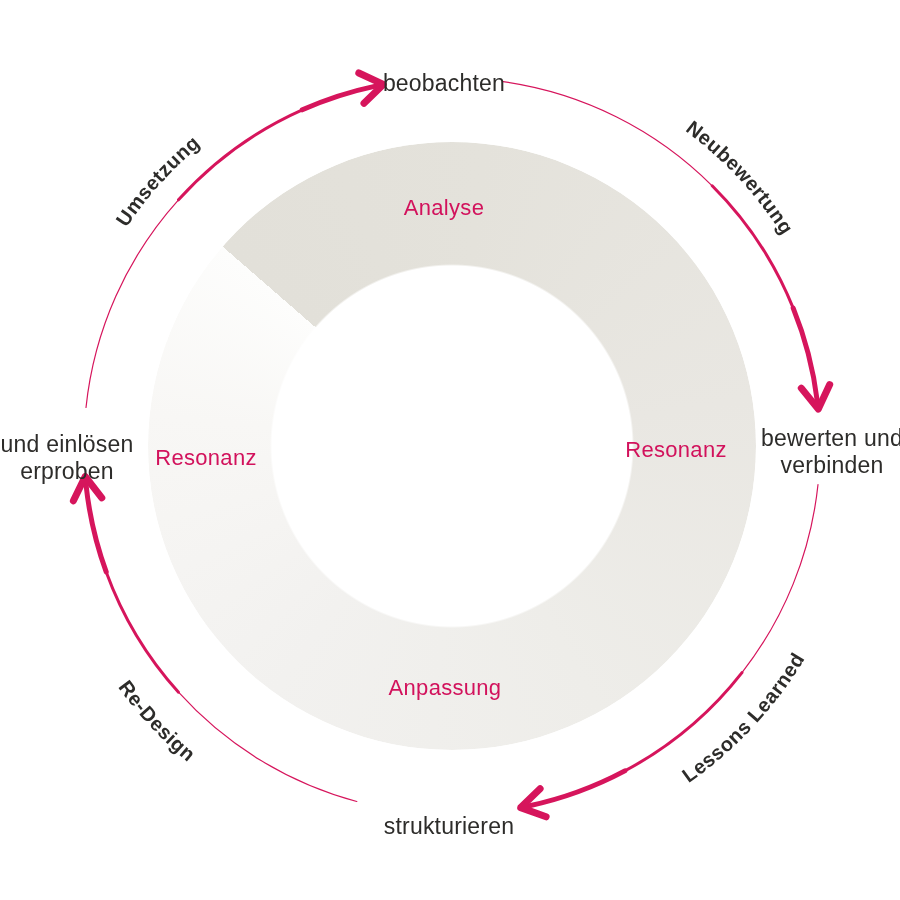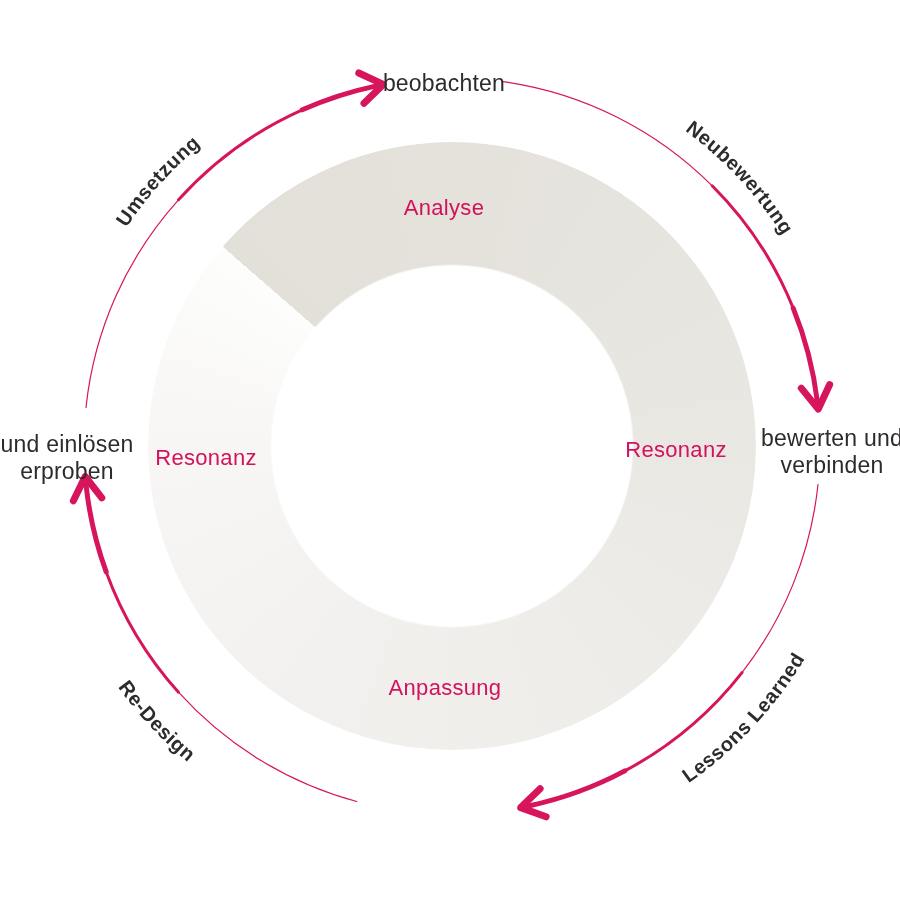--- a/index.html
+++ b/index.html
@@ -116,20 +116,21 @@
   </svg>
 
   <div class="label activity" style="left:444px; top:83px;">
     <div>beobachten</div>
   </div>
   <div class="label activity" style="left:832px; top:452px;">
     <div>bewerten und</div>
     <div>verbinden</div>
   </div>
   <div class="label activity" style="left:449px; top:826px;">
+    <div>strukturieren</div>
   </div>
   <div class="label activity" style="left:67px; top:458px;">
     <div>und einlösen</div>
     <div>erproben</div>
   </div>
 
   <div class="label phase" style="left:444px; top:208px;">Analyse</div>
   <div class="label phase" style="left:676px; top:450px;">Resonanz</div>
   <div class="label phase" style="left:445px; top:688px;">Anpassung</div>
   <div class="label phase" style="left:206px; top:458px;">Resonanz</div>

